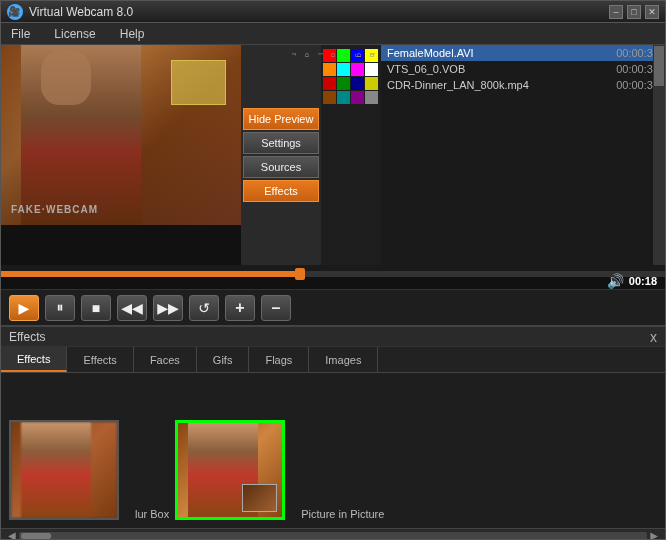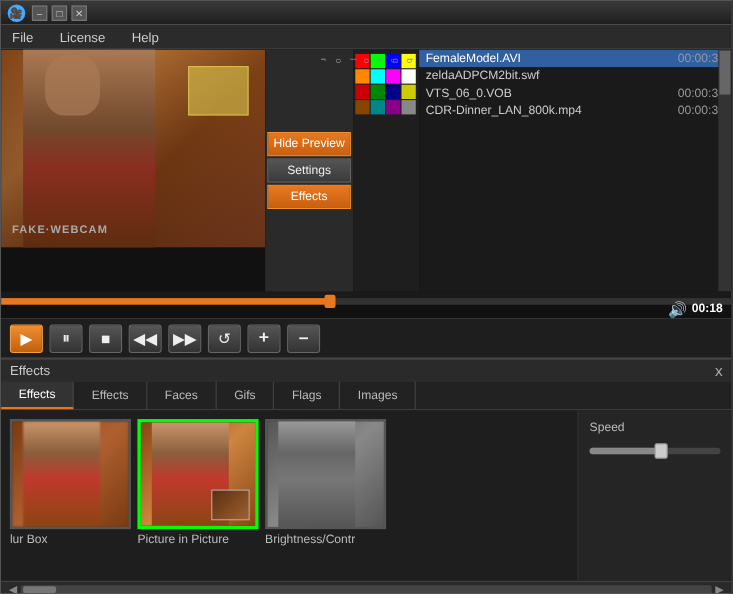--- a/index.html
+++ b/index.html
@@ -328,23 +328,22 @@
     }
     .effects-grid {
       display: flex;
       gap: 6px;
       padding: 8px;
       flex: 1;
       overflow-x: auto;
     }
     .effect-item {
       display: flex;
-      flex-direction: column;
-      align-items: flex-start;
-      gap: 4px;
+      align-items: flex-end;
+      gap: 16px;
       cursor: pointer;
     }
     .effect-thumb {
       width: 110px;
       height: 100px;
       background: #444;
       border: 2px solid #555;
       overflow: hidden;
       position: relative;
     }
@@ -425,20 +424,21 @@
       font-size: 10px;
       padding: 0 3px;
       cursor: pointer;
     }
   </style>
 </head>
 <body>
 
 <div class="title-bar">
   <div class="title-bar-icon">🎥</div>
+  <span class="title-bar-text">Virtual Webcam 8.0</span>
   <div class="title-bar-controls">
     <div class="title-btn">–</div>
     <div class="title-btn">□</div>
     <div class="title-btn">✕</div>
   </div>
 </div>
 
 <div class="menu-bar">
   <span class="menu-item">File</span>
   <span class="menu-item">License</span>
@@ -453,20 +453,21 @@
       <div class="figure-head"></div>
       <div class="video-overlay-figure"></div>
       <div class="yellow-square"></div>
       <div class="video-watermark">FAKE·WEBCAM</div>
     </div>
   </div>
 
   <div class="buttons-panel">
     <button class="panel-btn active">Hide Preview</button>
     <button class="panel-btn">Settings</button>
+    <button class="panel-btn">Sources</button>
     <button class="panel-btn active">Effects</button>
   </div>
 
   <div class="color-grid-area">
     <div class="color-grid" id="color-grid">
         <div class="color-cell" style="background: rgb(255, 0, 0);"></div>
         <div class="color-cell" style="background: rgb(0, 255, 0);"></div>
         <div class="color-cell" style="background: rgb(0, 0, 255);"></div>
         <div class="color-cell" style="background: rgb(255, 255, 0);"></div>
         <div class="color-cell" style="background: rgb(255, 136, 0);"></div>
@@ -485,24 +486,20 @@
     <span class="bgolor-label">b<br>g<br>c<br>o<br>l<br>o<br>r</span>
   </div>
 
   <div class="file-list-area">
     <div id="file-list">
         <div class="file-item selected">
           <span>FemaleModel.AVI</span>
           <span class="file-duration">00:00:33</span>
         </div>
         <div class="file-item">
-          <span>zeldaADPCM2bit.swf</span>
-          <span class="file-duration"></span>
-        </div>
-        <div class="file-item">
           <span>VTS_06_0.VOB</span>
           <span class="file-duration">00:00:38</span>
         </div>
         <div class="file-item">
           <span>CDR-Dinner_LAN_800k.mp4</span>
           <span class="file-duration">00:00:30</span>
         </div>
       </div>
     <div class="file-list-scroll">
       <div class="file-list-scroll-thumb"></div>
@@ -557,36 +554,21 @@
       </div>
       <div class="effect-item">
         <div class="effect-thumb selected">
           <div style="width: 100%; height: 100%; background: linear-gradient(135deg, rgb(139, 69, 19), rgb(205, 133, 63), rgb(139, 69, 19)); position: relative;">
             <div style="position: absolute; top: 0px; left: 10px; width: 70px; height: 100%; background: linear-gradient(rgb(201, 149, 107) 0%, rgb(139, 94, 60) 30%, rgb(192, 57, 43) 55%, rgb(139, 69, 19) 100%);"></div>
             <div style="position: absolute; bottom: 5px; right: 5px; width: 35px; height: 28px; background: linear-gradient(135deg, rgb(90, 48, 16), rgb(160, 96, 48)); border: 1px solid rgb(170, 170, 170);"></div>
           </div>
         </div>
         <span class="effect-label">Picture in Picture</span>
       </div>
-      <div class="effect-item">
-        <div class="effect-thumb">
-          <div style="width: 100%; height: 100%; background: linear-gradient(135deg, rgb(85, 85, 85), rgb(136, 136, 136), rgb(85, 85, 85)); position: relative;">
-            <div style="position: absolute; top: 0px; left: 10px; width: 70px; height: 100%; background: linear-gradient(rgb(153, 153, 153) 0%, rgb(102, 102, 102) 30%, rgb(119, 119, 119) 55%, rgb(85, 85, 85) 100%);"></div>
-          </div>
-        </div>
-        <span class="effect-label">Brightness/Contr</span>
-      </div>
     </div>
-  <div class="speed-panel">
-    <span class="speed-label">Speed</span>
-    <div class="speed-slider-track">
-      <div class="speed-slider-fill"></div>
-      <div class="speed-slider-thumb"></div>
-    </div>
-  </div>
 </div>
 
 <div class="bottom-scrollbar">
   <span class="scrollbar-arrow">◀</span>
   <div class="h-scrollbar-track">
     <div class="h-scrollbar-thumb"></div>
   </div>
   <span class="scrollbar-arrow">▶</span>
 </div>
 

